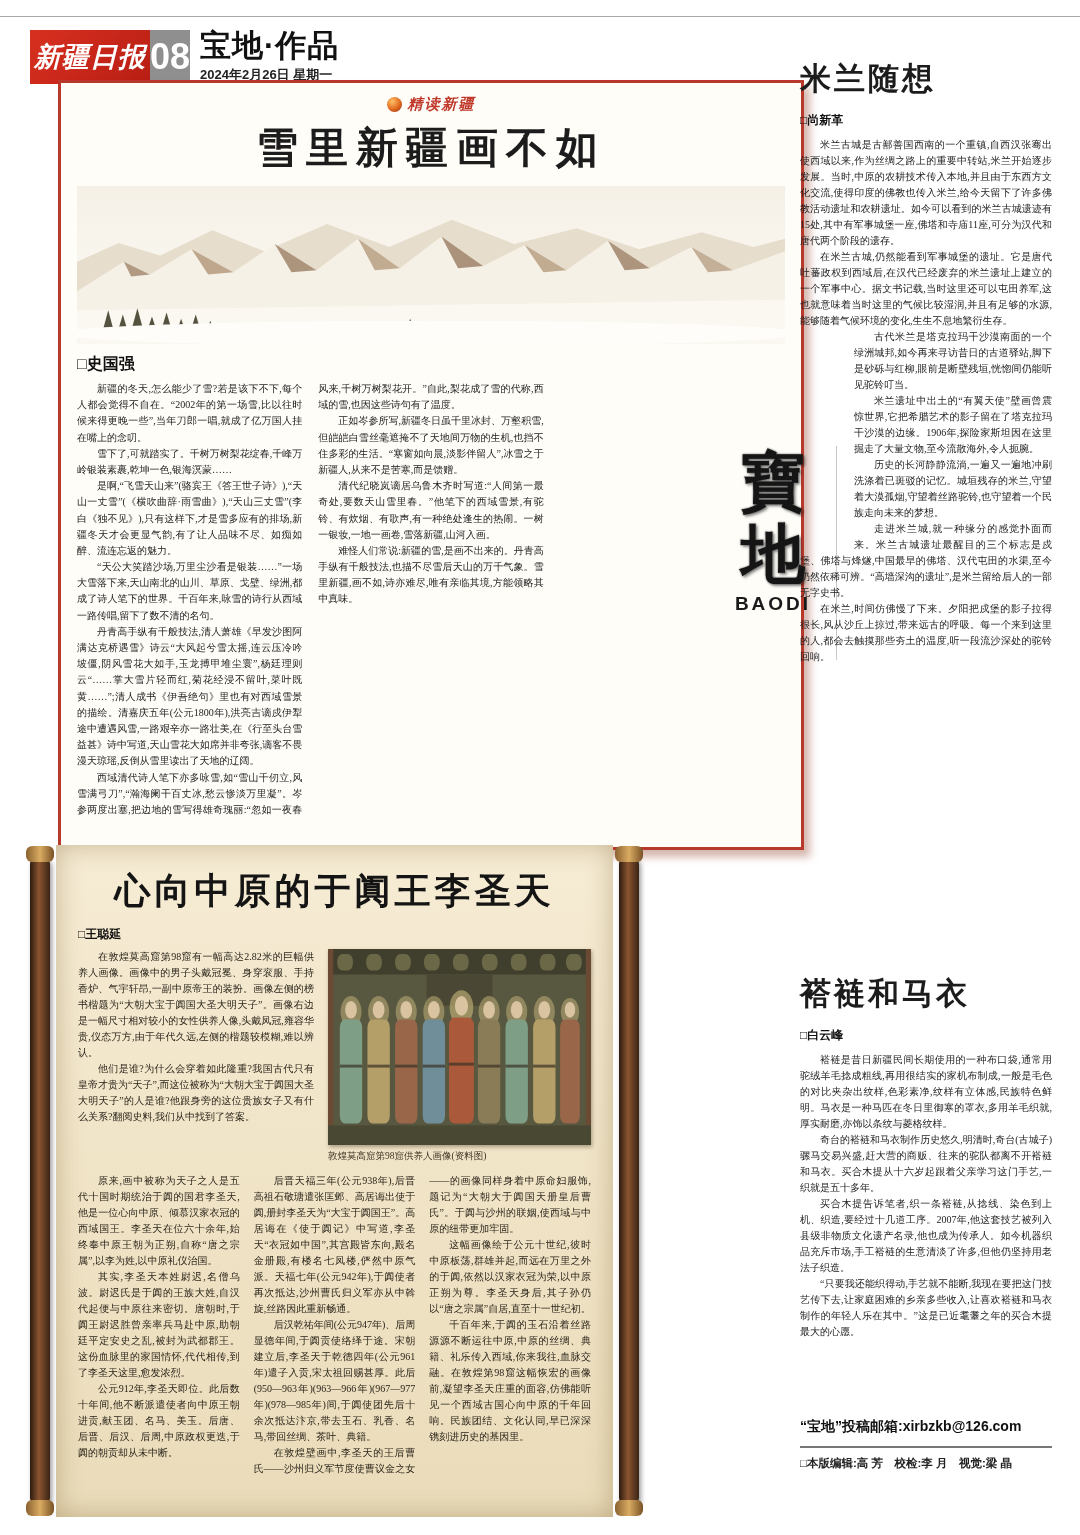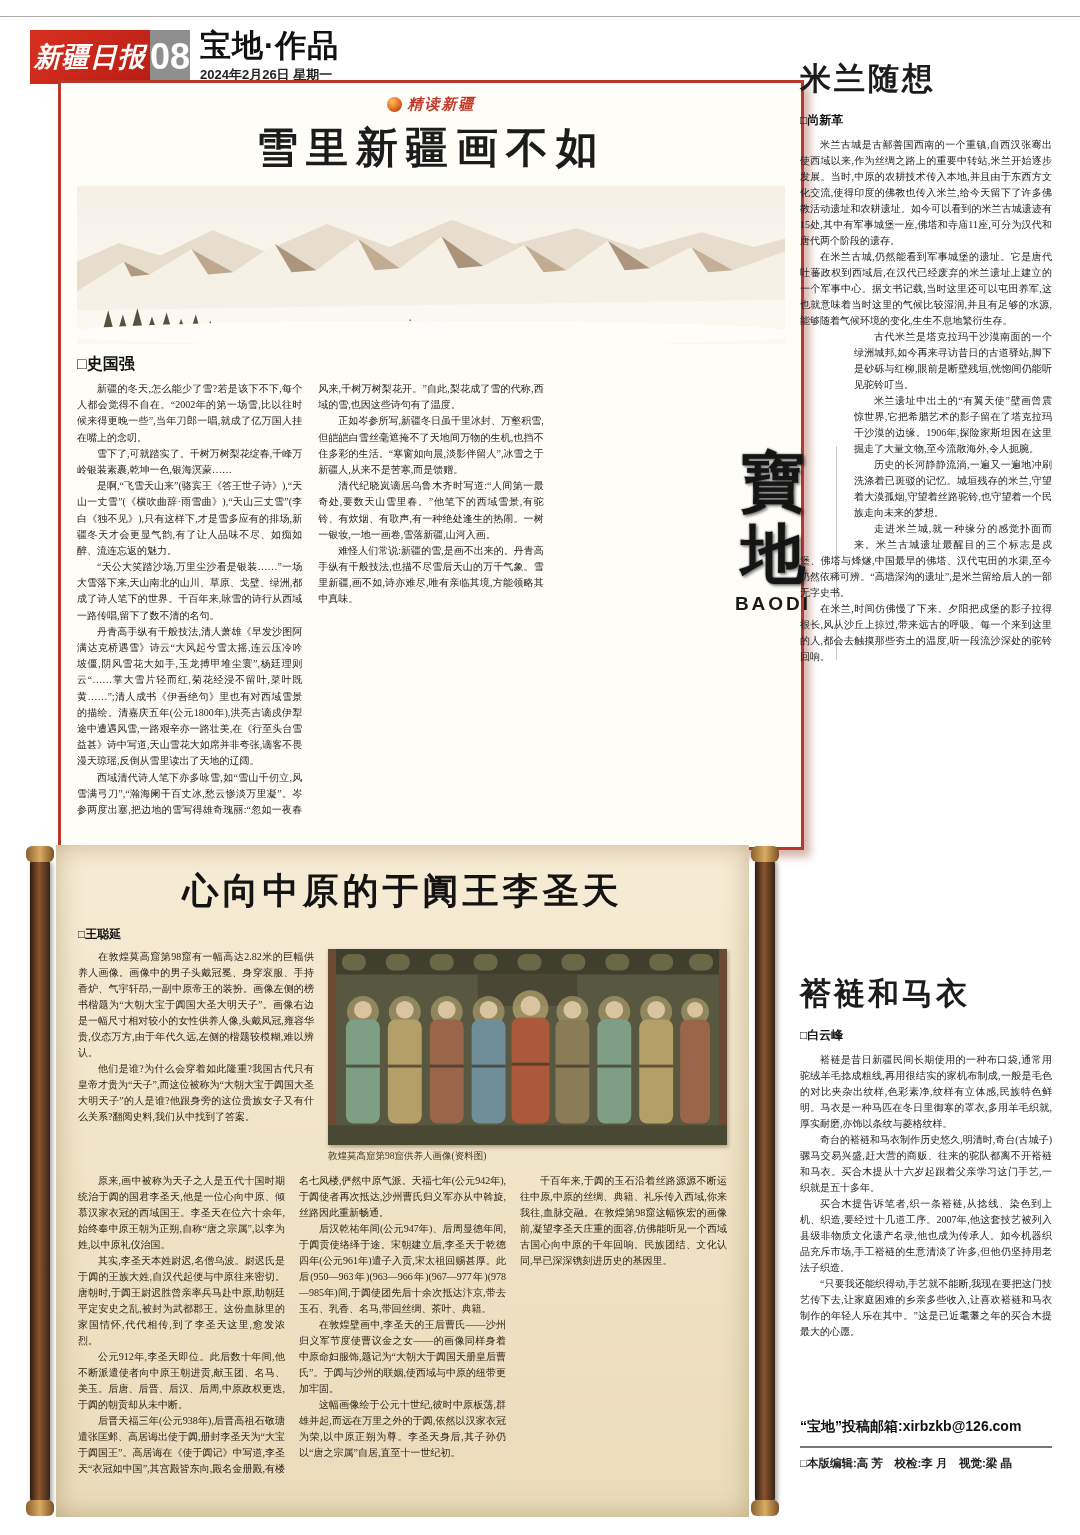--- a/index.html
+++ b/index.html
@@ -50,21 +50,21 @@
   .milan-wrap{}
   .baodi-spacer{float:left;width:46px;height:212px;margin:2px 8px 4px 0;}
   .milan-body{height:818px;}
   .dalian-title{margin-top:18px;}
   .dalian-body{height:352px;}
   
   .submit-line{font-family:"Liberation Sans",sans-serif;font-weight:700;font-size:14px;color:#111;margin-top:14px;}
   .footer-rule{border:none;border-top:2px solid #777;margin:10px 0 8px;}
   .credits{font-family:"Liberation Sans",sans-serif;font-weight:700;font-size:11.5px;color:#222;}
   
-  .scroll{position:absolute;left:30px;top:845px;width:745px;height:672px;}
+  .scroll{position:absolute;left:30px;top:845px;width:609px;height:672px;}
   .roller{position:absolute;top:10px;bottom:10px;width:20px;border-radius:9px;
     background:linear-gradient(90deg,#2e1c10,#8a5430 45%,#3a2414);box-shadow:2px 3px 5px rgba(0,0,0,.4);}
   .roller.left{left:0;}
   .roller.right{right:0;}
   .knob{position:absolute;left:-4px;width:28px;height:16px;border-radius:6px;
     background:linear-gradient(90deg,#8a6130,#d9ab62 50%,#7a5226);}
   .knob.top{top:-9px;} .knob.bottom{bottom:-9px;}
   .parchment{position:absolute;left:26px;right:26px;top:0;bottom:0;
     background:linear-gradient(180deg,#f6ecd4,#efe2c4 60%,#eadcba);
     box-shadow:inset 0 0 26px rgba(120,90,40,.38);padding:12px 22px;box-sizing:border-box;}

